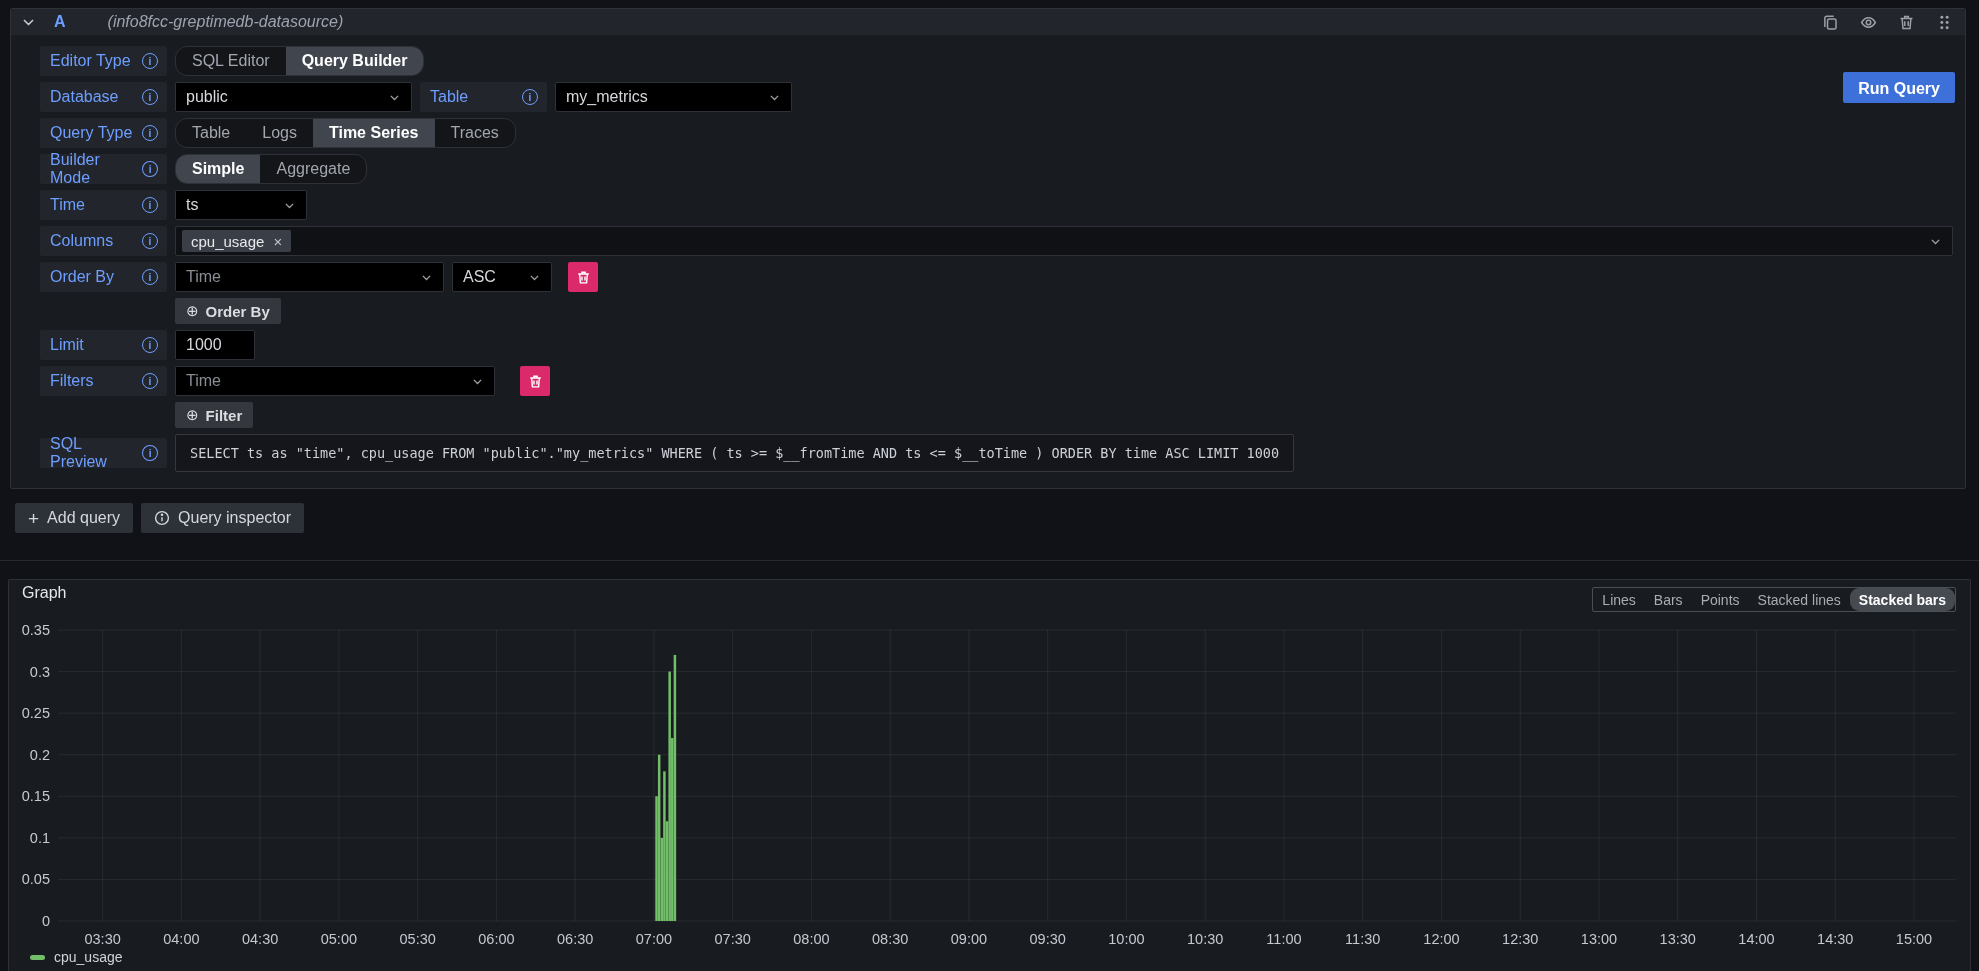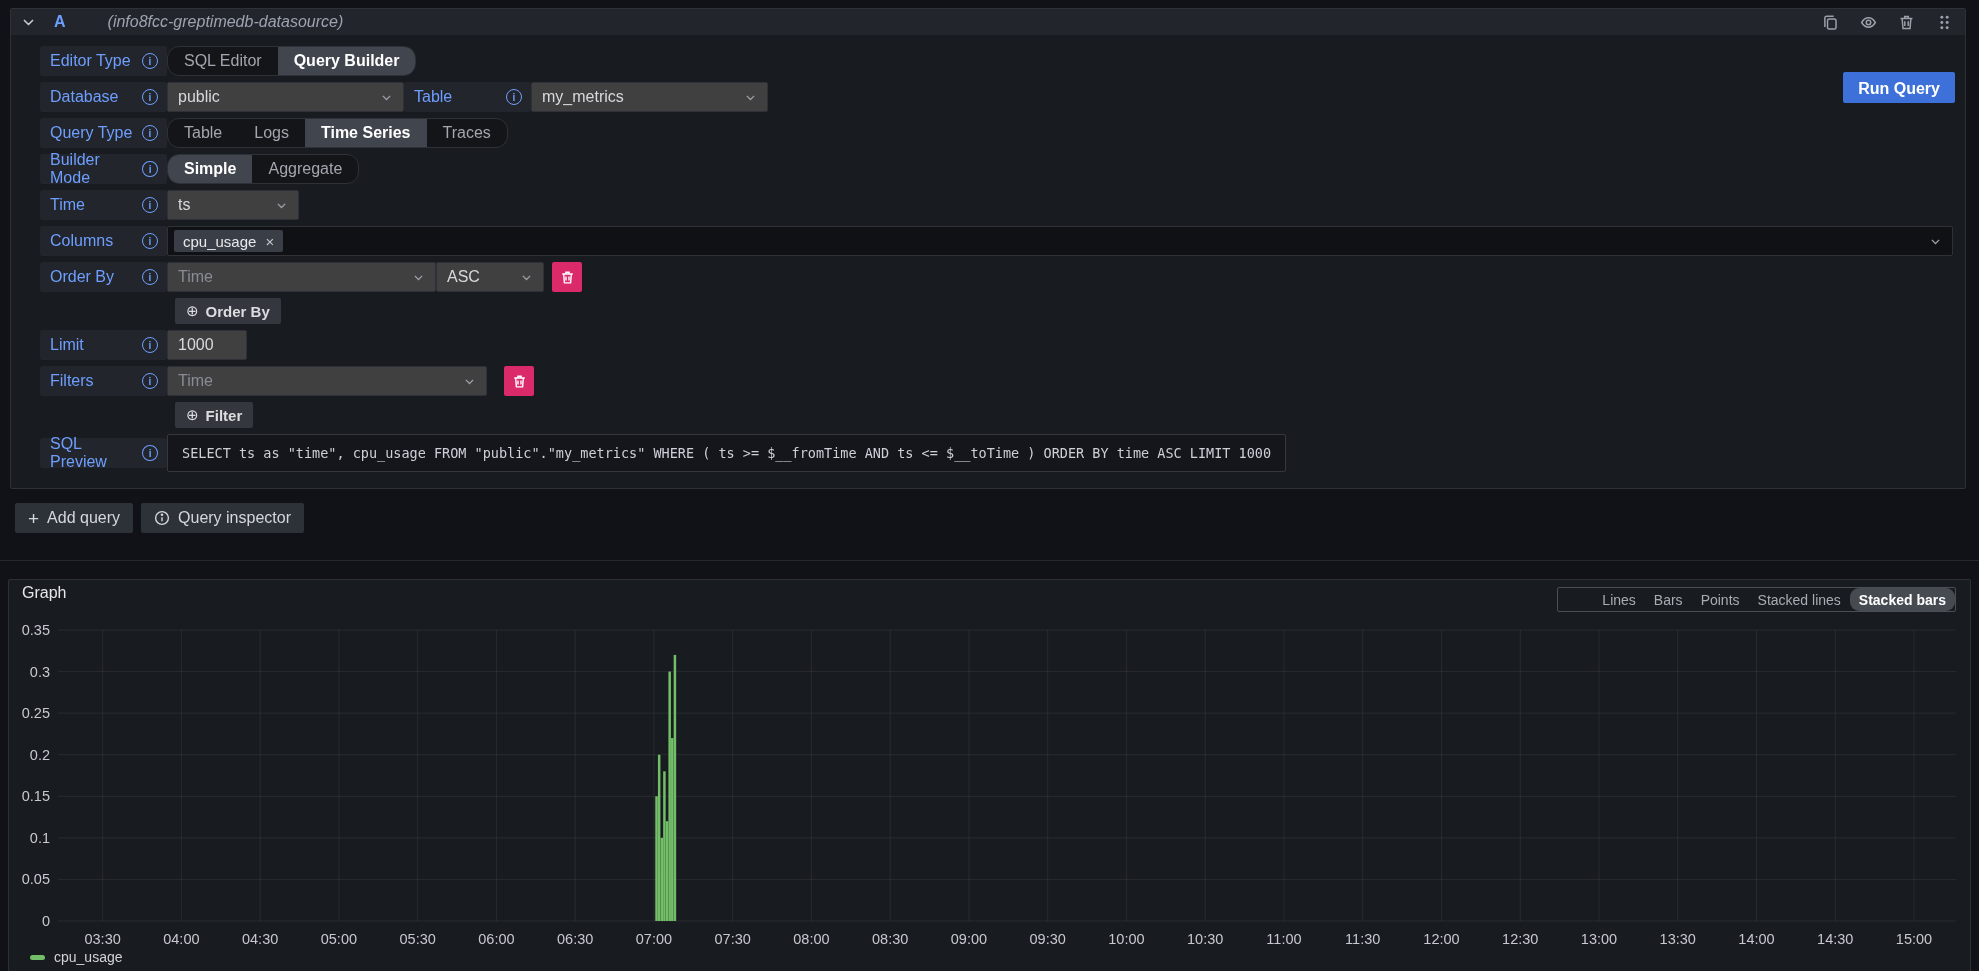--- a/index.html
+++ b/index.html
@@ -13,30 +13,30 @@
   .qheader { height:26px; background:#22252B; display:flex; align-items:center;
     padding:0 12px 0 11px; border-radius:2px 2px 0 0; }
   .collapse { color:#C7C8D1; display:flex; align-items:center; cursor:pointer; }
   .refid { color:#6E9FFF; font-weight:700; font-size:16px; margin-left:19px; }
   .dsname { color:#9DA3AF; font-style:italic; font-size:16px; margin-left:42px; }
   .qheader-icons { margin-left:auto; display:flex; align-items:center; gap:21px; color:#9DA0A8; }
   .qheader-icons .hicon { display:flex; cursor:pointer; }
   .qheader-icons svg { width:17px; height:17px; }
 
   .qbody { position:relative; padding:11px 12px 16px 29px; display:flex; flex-direction:column; gap:6px; }
-  .row { display:flex; gap:0; height:30px; align-items:stretch; }
+  .row { display:flex; gap:8px; height:30px; align-items:stretch; }
   .row.auto { height:auto; }
   .chip-label { width:127px; flex:0 0 127px; background:#22252B; border-radius:2px;
     display:flex; align-items:center; justify-content:space-between; padding:0 9px 0 10px;
     color:#6E9FFF; font-size:16px; font-weight:500; }
   .info-i { width:16px; height:16px; border:1.4px solid #6E9FFF; border-radius:50%;
     display:flex; align-items:center; justify-content:center; font-size:10px; font-weight:700;
     color:#6E9FFF; font-style:normal; cursor:pointer; }
 
-  .select, .textinput { background:#404040; border:1px solid #2E3238; border-radius:2px;
+  .select, .textinput { background:#000000; border:1px solid #2E3238; border-radius:2px;
     display:flex; align-items:center; justify-content:space-between; padding:0 10px;
     font-size:16px; color:#D8D9DD; cursor:pointer; }
   .select .val { white-space:nowrap; }
   .select .ph { color:#888C95; }
   .chev { color:#9DA0A8; display:flex; margin-left:10px; }
   input.textinput { width:80px; color:#D8D9DD; outline:none; cursor:text; }
 
   .seg { display:inline-flex; align-self:stretch; border:1px solid #2E3238; border-radius:12px;
     background:#131519; overflow:hidden; }
   .seg .opt { padding:0 16px; display:flex; align-items:center; font-size:16px;
@@ -76,21 +76,21 @@
   .footer-btn .plus { font-size:19px; font-weight:400; line-height:1; }
   .footer-btn svg { width:16px; height:16px; }
 
   .section-divider { margin-top:27px; border-top:1px solid rgba(204,204,220,0.13); }
 
   
   .panel { position:relative; margin:18px 8px 0; height:393px; background:#181B1F;
     border:1px solid rgba(204,204,220,0.12); border-radius:2px; }
   .panel-title { position:absolute; left:13px; top:4px; font-size:16px; font-weight:500; color:#E6E7EB; }
   .mode-tabs { position:absolute; right:14px; top:7px; height:25px; display:flex;
-    border:1px solid #4A4E55; border-radius:2px; overflow:hidden;padding-left:35px; }
+    border:1px solid #4A4E55; border-radius:2px; overflow:hidden; }
   .mode-tab { padding:0 9px; display:flex; align-items:center; font-size:14px; color:#A9ACB4;
     cursor:pointer; white-space:nowrap; }
   .mode-tab.active { background:#464B52; color:#FFFFFF; font-weight:700;border-radius:9px; }
   .chart-wrap { position:absolute; inset:0; }
   .chart-wrap svg { position:absolute; left:0; top:0; }
   .legend { position:absolute; left:21px; bottom:6px; display:flex; align-items:center; gap:9px; cursor:pointer; }
   .legend-swatch { width:15px; height:5px; border-radius:3px; }
   .legend-label { font-size:14px; color:#D2D3DA; }
 </style>
 </head>
@@ -243,21 +243,21 @@
           <span class="info-i">i</span>
         </div>
         <div class="select" style="width:269px">
           <span class="val ph">Time</span>
           <span class="chev">
               <svg width="13" height="13" viewBox="0 0 16 16">
                 <path d="M3.5 6l4.5 4.5L12.5 6" fill="none" stroke="currentColor" stroke-width="1.6"></path>
               </svg>
             </span>
         </div>
-        <div class="select" style="width:108px">
+        <div class="select" style="width:100px">
           <span class="val">ASC</span>
           <span class="chev">
               <svg width="13" height="13" viewBox="0 0 16 16">
                 <path d="M3.5 6l4.5 4.5L12.5 6" fill="none" stroke="currentColor" stroke-width="1.6"></path>
               </svg>
             </span>
         </div>
         <button class="btn-danger" style="margin-left:8px">
           <svg viewBox="0 0 16 16" fill="none" stroke="#fff" stroke-width="1.5">
               <path d="M2.4 4.3h11.2M6.3 4.3V2.4h3.4v1.9M3.9 4.3l.8 9.4h6.6l.8-9.4"></path>

